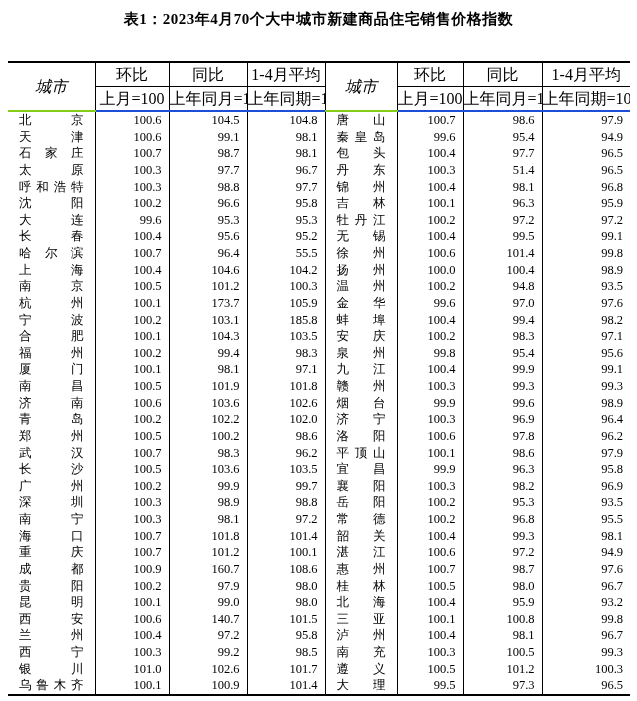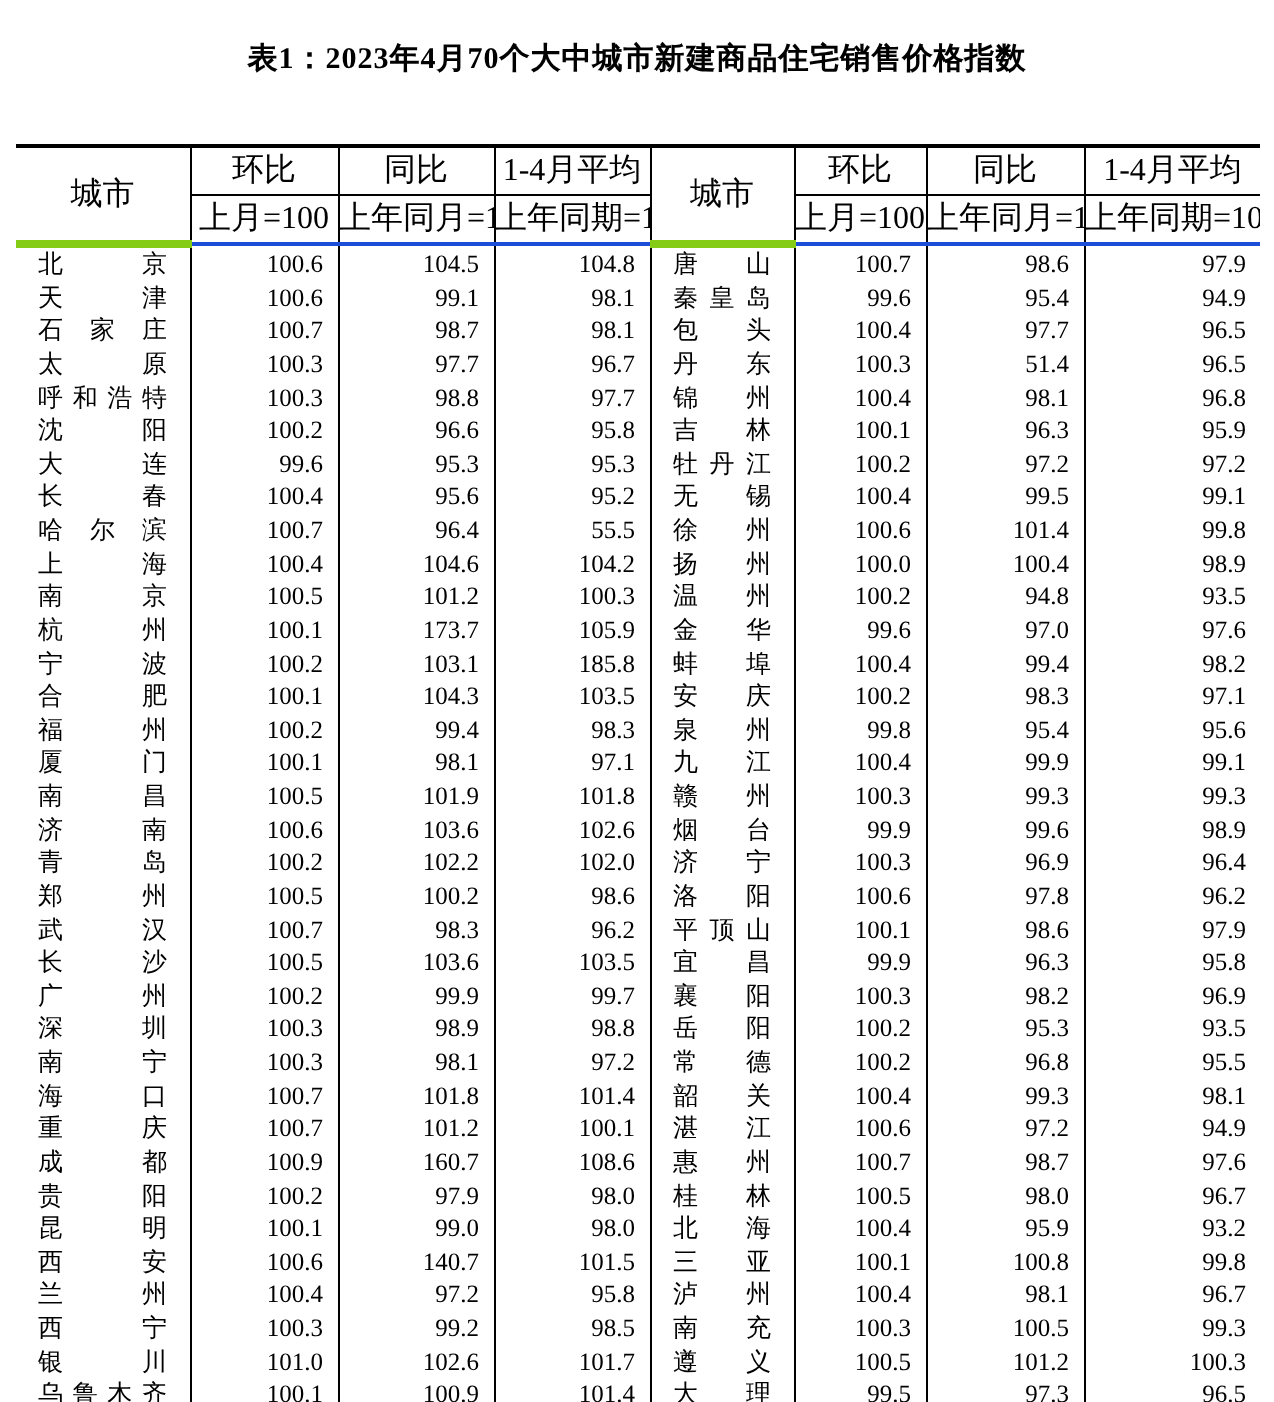--- a/index.html
+++ b/index.html
@@ -7,21 +7,21 @@
     padding: 0;
     background: #ffffff;
     width: 637px;
     height: 701px;
     overflow: hidden;
     color: #000;
     font-family: "Liberation Serif", "DejaVu Serif", serif;
   }
   .page { width: 637px; height: 701px; position: relative; }
   .title {
-    padding-top: 20px;
+    padding-top: 9px;
     text-align: center;
     font-size: 15px;
     font-weight: bold;
     letter-spacing: 0.5px;
     line-height: 20px;
   }
   table.idx {
     border-collapse: collapse;
     table-layout: fixed;
     width: 622px;
@@ -38,21 +38,21 @@
   }
   .idx .fc { border-left: none; }
   .idx thead th {
     font-size: 16px;
     height: 23px;
     line-height: 23px;
     text-align: center;
   }
   .idx thead th.h1 { border-bottom: 1px solid #000; }
   .idx thead th.h2 { border-bottom: 2px solid #1d4ed8; }
-  .idx thead th.city-h { border-bottom: 4px solid #84cc16; }
+  .idx thead th.city-h { border-bottom: 2px solid #84cc16; font-style: italic; }
   .idx tbody td {
     font-size: 12.5px;
     height: 16.63px;
     line-height: 16.63px;
   }
   .idx td.num { text-align: right; padding-right: 7px; }
   .idx td.city {
     text-align: justify;
     text-align-last: justify;
     padding: 0 11px;

